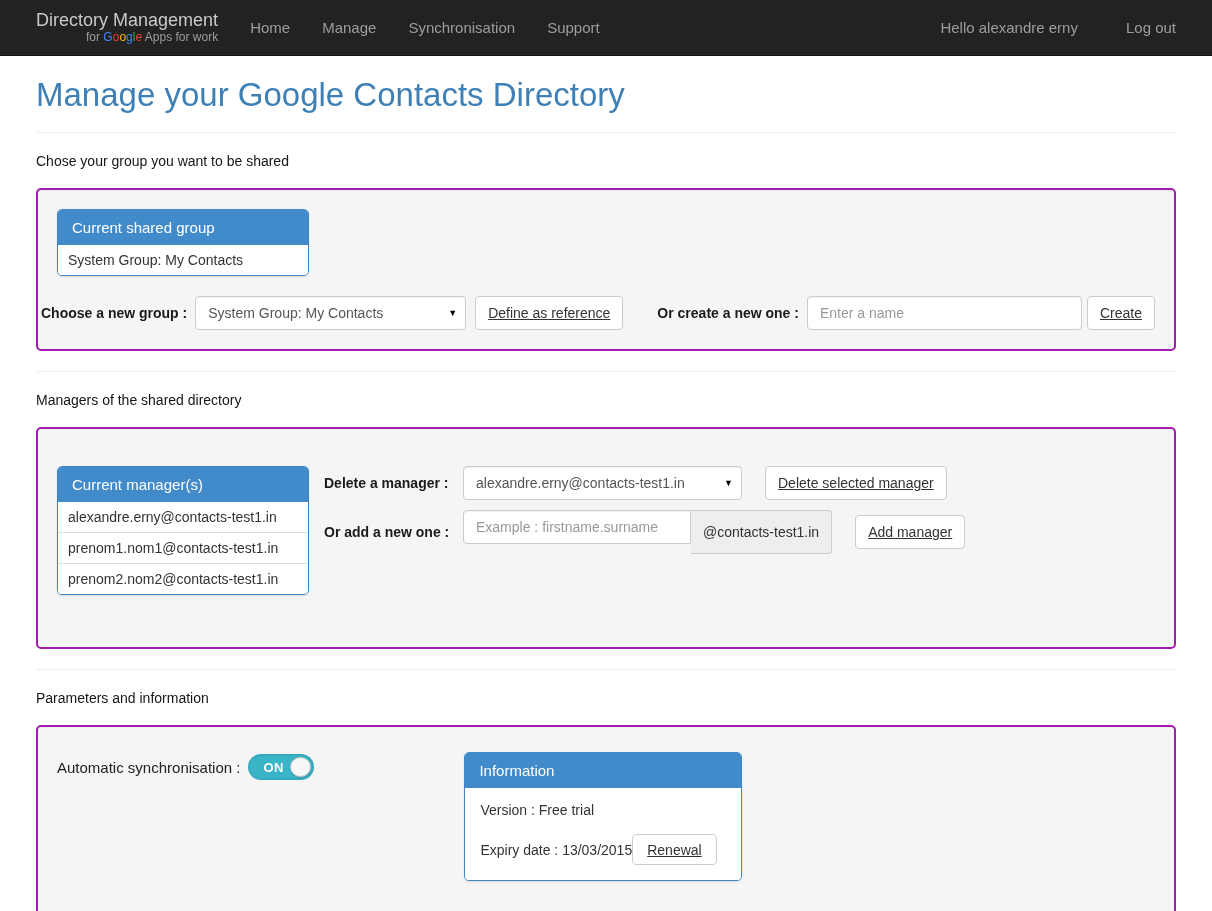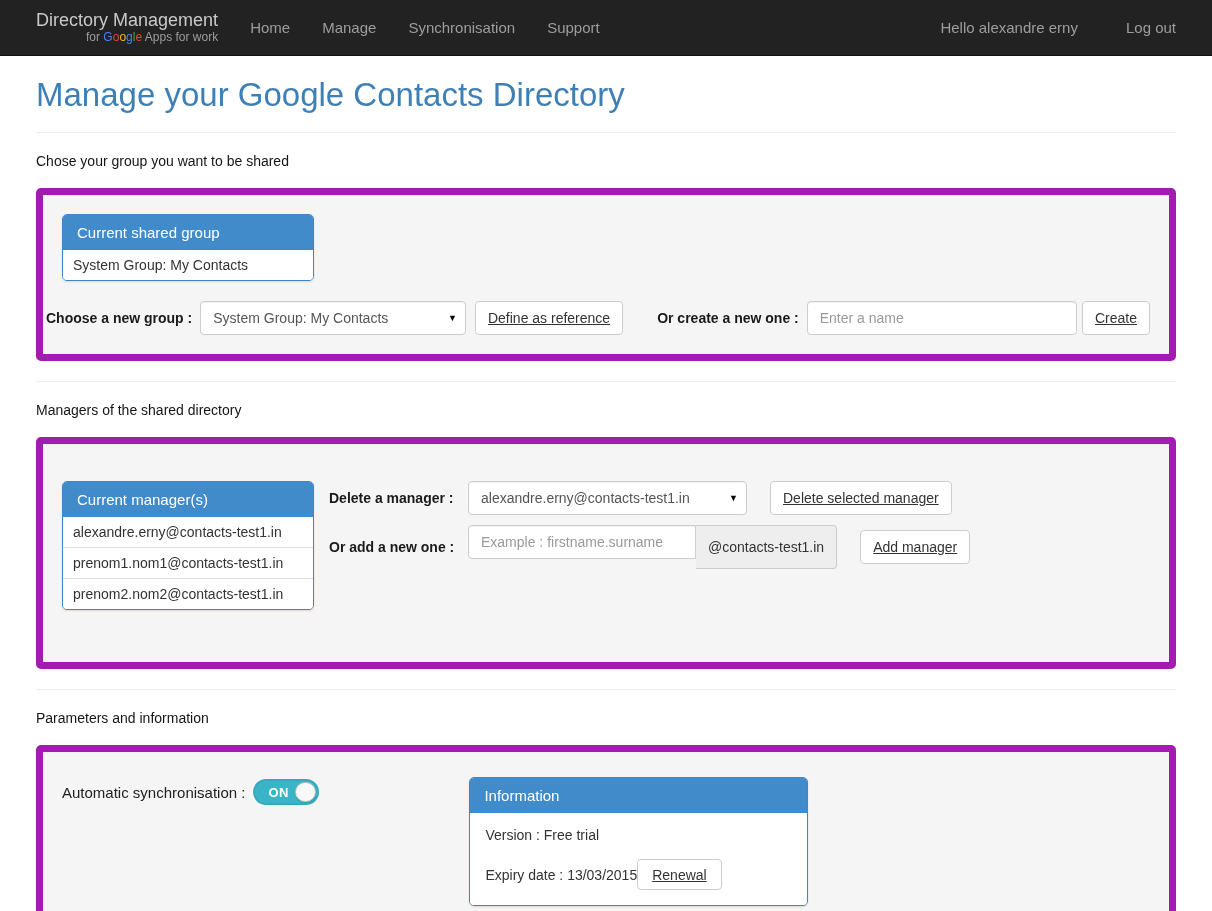--- a/index.html
+++ b/index.html
@@ -39,21 +39,21 @@
   .nav-logout { color: #9d9d9d; font-size: 15px; margin-left: 48px; cursor: pointer; }
 
   
   .container { width: 1140px; margin: 0 auto; }
   h1.page-title { font-size: 33px; font-weight: 400; color: #3e80b5; margin: 20px 0 16px; }
   hr.divider { border: 0; border-top: 1px solid #eee; margin: 18px 0 20px; }
   .section-title { font-size: 14px; font-weight: 400; color: #151515; margin: 20px 0 19px; }
 
   .well {
     background: #f5f5f5;
-    border: 7px solid #a21caf;
+    border: 2px solid #a21caf;
     border-radius: 5px;
     padding: 19px;
     margin-bottom: 20px;
     box-shadow: inset 0 1px 1px rgba(0,0,0,.03);
   }
 
   
   .panel {
     width: 252px;
     background: #fff;
@@ -186,21 +186,21 @@
     right: 1px;
     top: 1px;
     width: 21px;
     height: 20px;
     background: #f8f8f8;
     border: 1px solid #c0c0c0;
     border-radius: 10px;
     box-shadow: 0 1px 1px rgba(0,0,0,.15);
   }
   .info-panel {
-    width: 339px;
+    width: 278px;
     margin-left: 150px;
     margin-top: 6px;
     margin-bottom: 26px;
     border: 1px solid #3f87c6;
     border-radius: 5px;
     background: #fff;
     box-shadow: 0 1px 2px rgba(0,0,0,.12);
     overflow: hidden;
   }
   .info-body { padding: 14px 15px 15px; background: #fff; }

